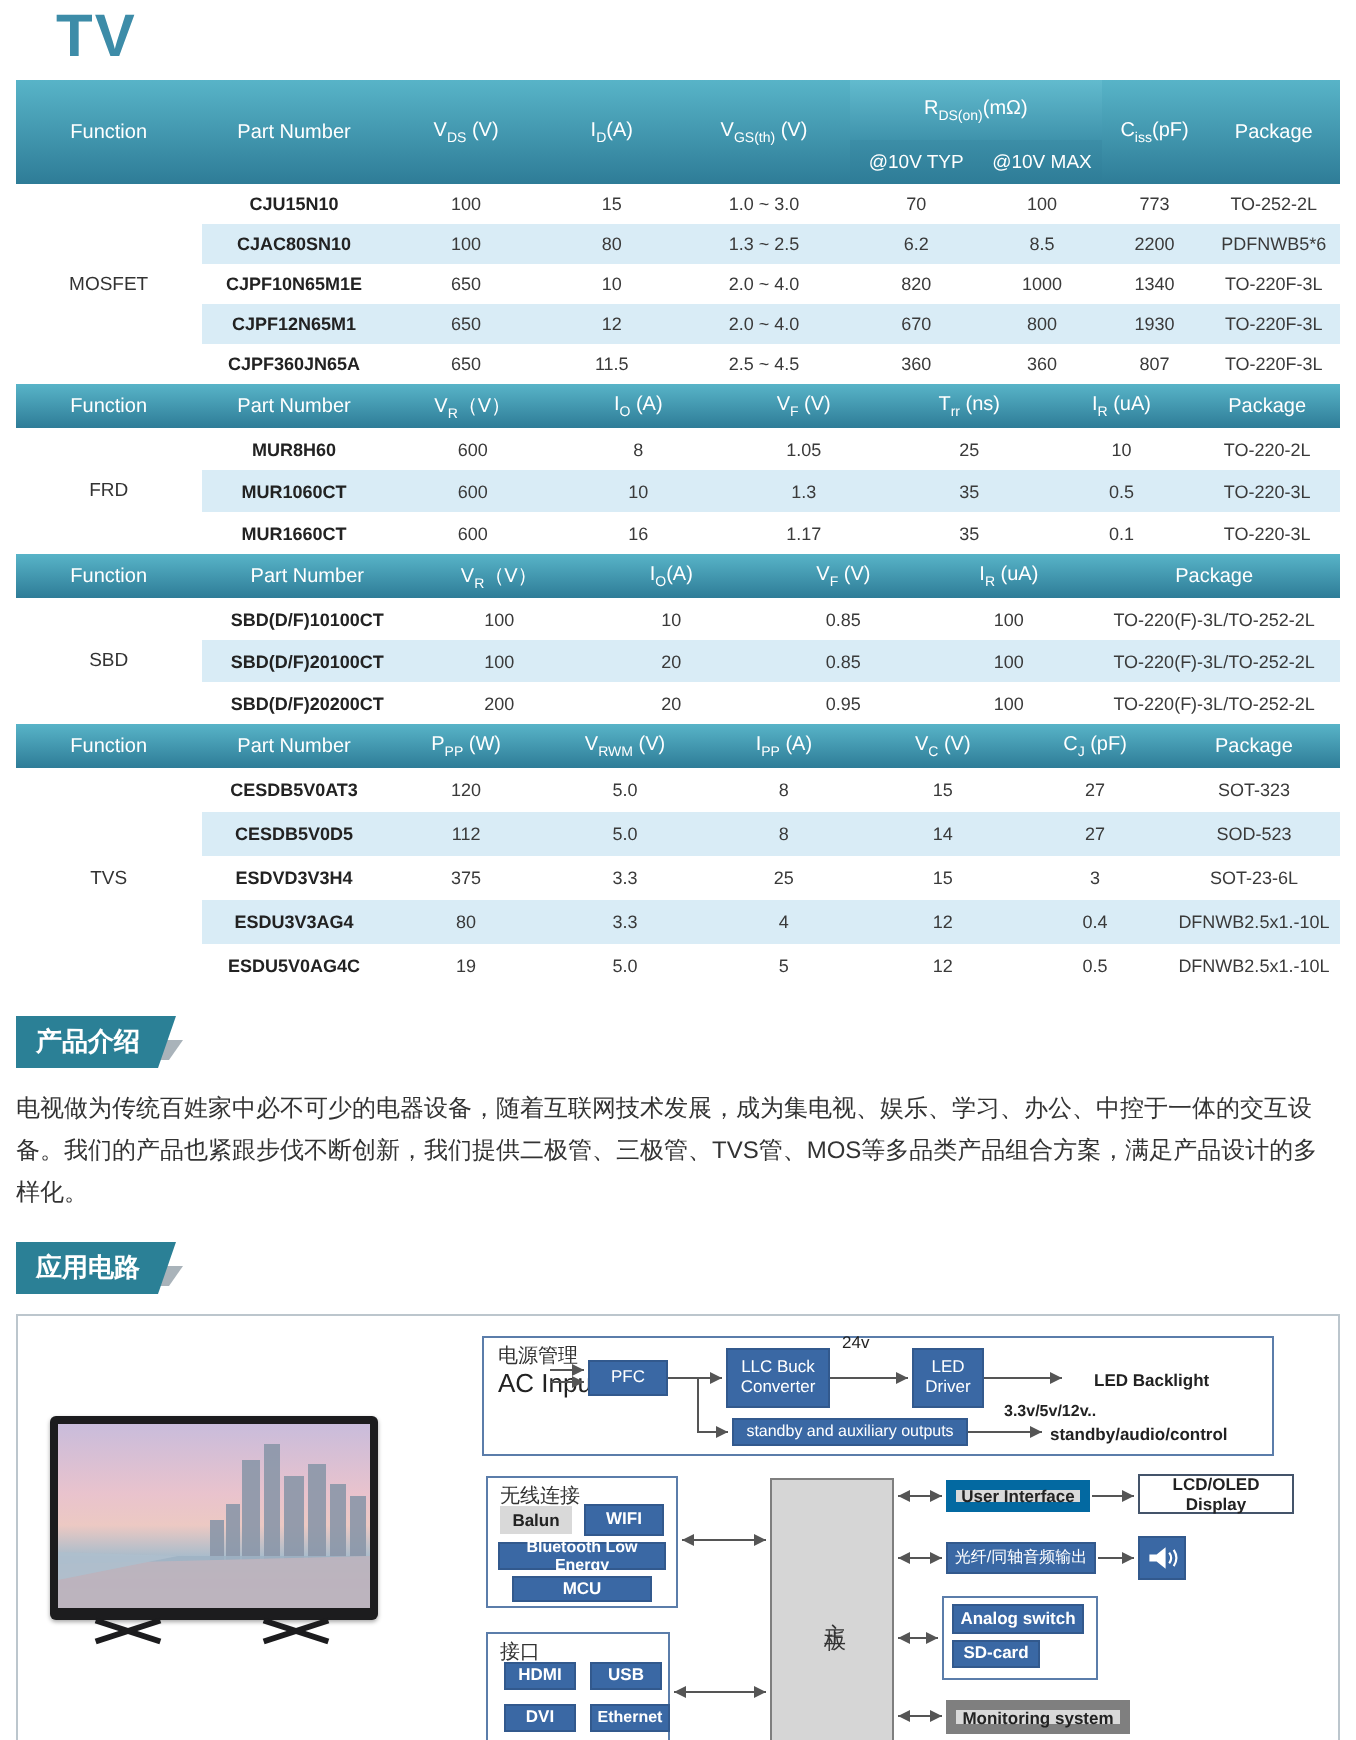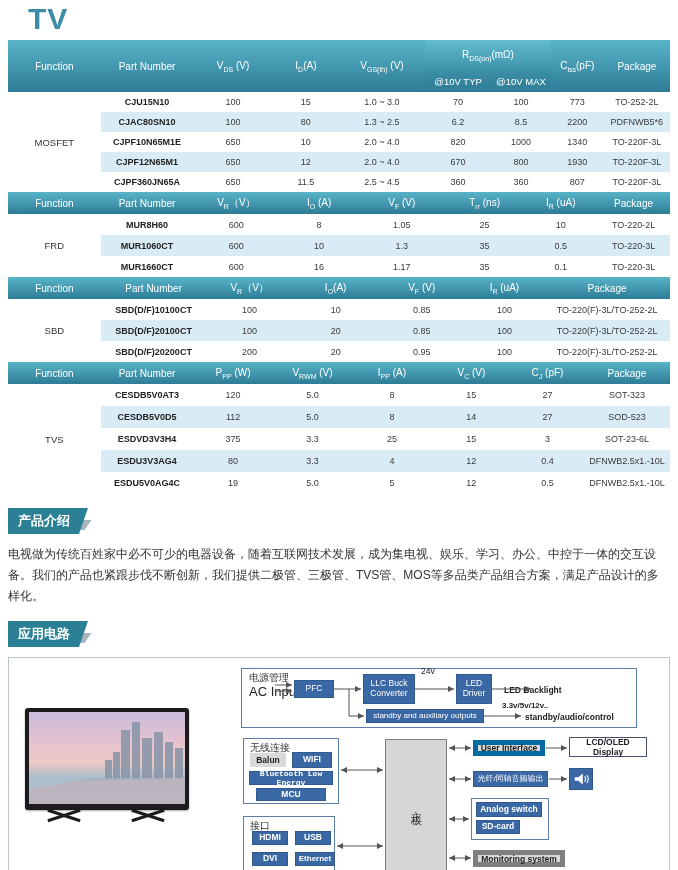--- a/index.html
+++ b/index.html
@@ -358,30 +358,30 @@
     <div class="tv-foot r2"></div>
   </div>
 
   <div class="abs container-box" style="left:232px;top:10px;width:396px;height:60px;"></div>
   <div class="sec-label" style="left:240px;top:13px;">电源管理</div>
   <div class="small-label" style="left:240px;top:26px;font-weight:normal;font-size:13px;">AC Input</div>
   <div class="abs bluebox" style="left:285px;top:22px;width:40px;height:18px;">PFC</div>
   <div class="abs bluebox" style="left:354px;top:16px;width:52px;height:30px;">LLC Buck Converter</div>
   <div class="plain-label" style="left:412px;top:8px;font-weight:normal;">24v</div>
   <div class="abs bluebox" style="left:447px;top:16px;width:36px;height:30px;">LED Driver</div>
-  <div class="plain-label" style="left:495px;top:27px;font-weight:bold;">LED Backlight</div>
+  <div class="plain-label" style="left:538px;top:27px;font-weight:bold;">LED Backlight</div>
   <div class="abs bluebox" style="left:357px;top:51px;width:118px;height:14px;font-size:8px;">standby and auxiliary outputs</div>
   <div class="small-label" style="left:452px;top:43px;padding-left:41px;">3.3v/5v/12v..</div>
   <div class="plain-label" style="left:516px;top:54px;font-weight:bold;">standby/audio/control</div>
 
   <div class="abs container-box" style="left:234px;top:80px;width:96px;height:66px;"></div>
   <div class="sec-label" style="left:241px;top:83px;">无线连接</div>
   <div class="abs graybox" style="left:241px;top:95px;width:36px;height:14px;border:none;">Balun</div>
   <div class="abs bluebox" style="left:283px;top:94px;width:40px;height:16px;font-weight:bold;">WIFI</div>
-  <div class="abs bluebox" style="left:240px;top:113px;width:84px;height:14px;font-weight:bold;font-size:8px;font-family:Liberation Mono, monospace;">Bluetooth Low Energy</div>
+  <div class="abs bluebox" style="left:240px;top:113px;width:84px;height:14px;font-weight:bold;font-size:8px;">Bluetooth Low Energy</div>
   <div class="abs bluebox" style="left:247px;top:130px;width:70px;height:13px;font-weight:bold;">MCU</div>
 
   <div class="abs container-box" style="left:234px;top:158px;width:92px;height:60px;"></div>
   <div class="sec-label" style="left:241px;top:161px;">接口</div>
   <div class="abs bluebox" style="left:243px;top:173px;width:36px;height:14px;font-weight:bold;">HDMI</div>
   <div class="abs bluebox" style="left:286px;top:173px;width:36px;height:14px;font-weight:bold;">USB</div>
   <div class="abs bluebox" style="left:243px;top:194px;width:36px;height:14px;font-weight:bold;">DVI</div>
   <div class="abs bluebox" style="left:286px;top:194px;width:40px;height:14px;font-weight:bold;font-size:8px;">Ethernet</div>
 
   <div class="abs mainboard" style="left:376px;top:81px;width:62px;height:134px;">主板</div>

